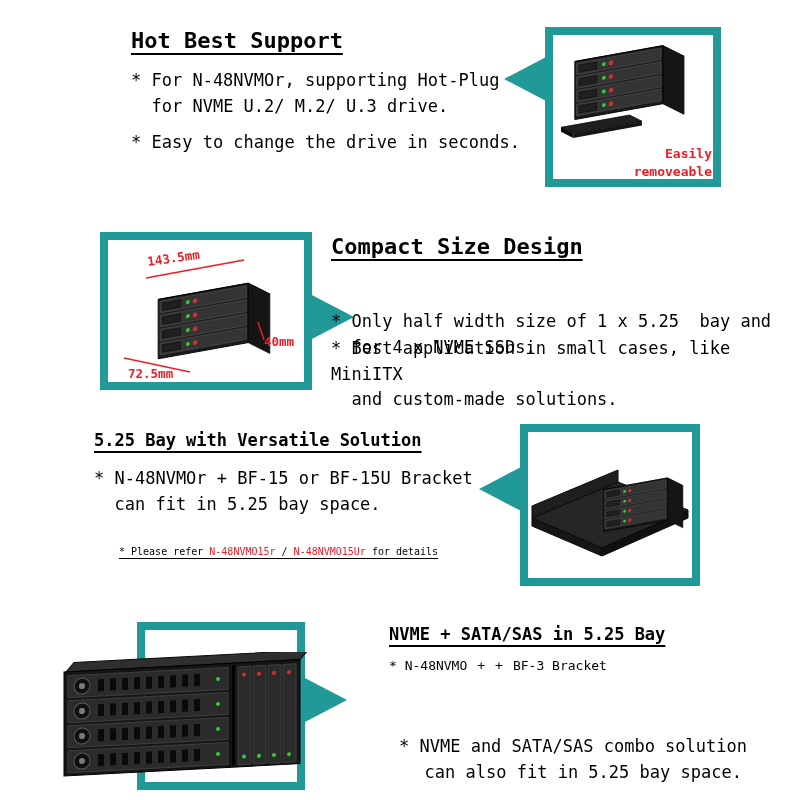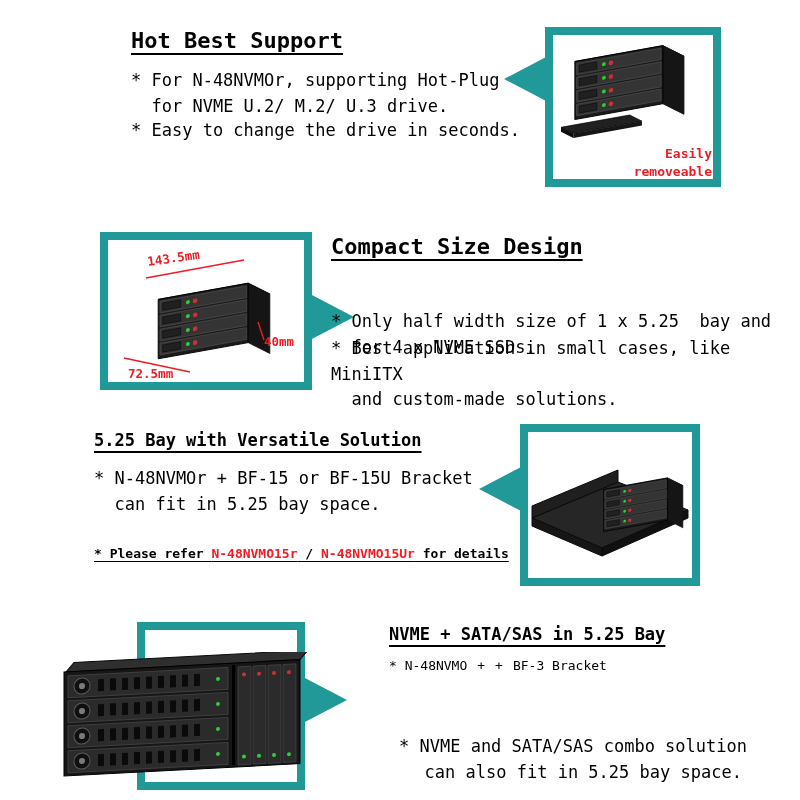--- a/index.html
+++ b/index.html
@@ -24,21 +24,21 @@
   .t-md{font-size:17px;}
   .body-text{font-size:17px;line-height:1.5;white-space:pre-wrap;}
   .panel{border:8px solid var(--teal);background:var(--background);}
   .tri{width:0;height:0;}
   .tri-left{border-top:23px solid transparent;border-bottom:23px solid transparent;border-right:44px solid var(--teal);}
   .tri-right{border-top:23px solid transparent;border-bottom:23px solid transparent;border-left:44px solid var(--teal);}
   .callout-label{
     font-size:13px;font-weight:bold;color:var(--red);
     text-align:right;line-height:1.4;white-space:pre-wrap;z-index:3;
   }
-  .note{font-size:13px;font-weight:bold;white-space:nowrap;text-decoration:underline;text-underline-offset:3px;}
+  .note{font-size:10px;font-weight:normal;white-space:nowrap;text-decoration:underline;text-underline-offset:3px;margin-left:25px;}
   .note .link{color:var(--red);cursor:pointer;}
   .combo{display:flex;align-items:center;gap:10px;font-size:13px;white-space:nowrap;}
   .combo-opts{display:flex;flex-direction:column;gap:7px;align-items:flex-start;}
   .product-svg{z-index:2;}
   .dim-text{font-family:"DejaVu Sans Mono", monospace;font-weight:bold;font-size:12.5px;fill:var(--red);}
   .dim-line{stroke:var(--red);stroke-width:1.4;}
 </style>
 </head>
 <body>
 
@@ -82,21 +82,21 @@
     </g>
   </defs>
 </svg>
 
 <div class="page">
 
   <section>
     <h1 class="abs title t-lg" style="left:131px;top:28px;">Hot Best Support</h1>
     <div class="abs body-text" style="left:131px;top:68px;">* For N-48NVMOr, supporting Hot-Plug
   for NVME U.2/ M.2/ U.3 drive.</div>
-    <div class="abs body-text" style="left:131px;top:118px;">* Easy to change the drive in seconds.</div>
+    <div class="abs body-text" style="left:131px;top:130px;">* Easy to change the drive in seconds.</div>
 
     <div class="abs tri tri-left" style="left:504px;top:56px;"></div>
     <div class="abs panel" style="left:545px;top:27px;width:176px;height:160px;"></div>
     <svg class="abs product-svg" style="left:553px;top:33px;" width="160" height="110" viewBox="0 0 160 110">
       <use href="#cage-art" transform="translate(6,-12) scale(0.88)"></use>
       <use href="#tray-art" transform="translate(8,82) scale(0.88)"></use>
     </svg>
     <div class="abs callout-label" style="left:560px;top:145px;width:152px;">Easily
 removeable</div>
   </section>

